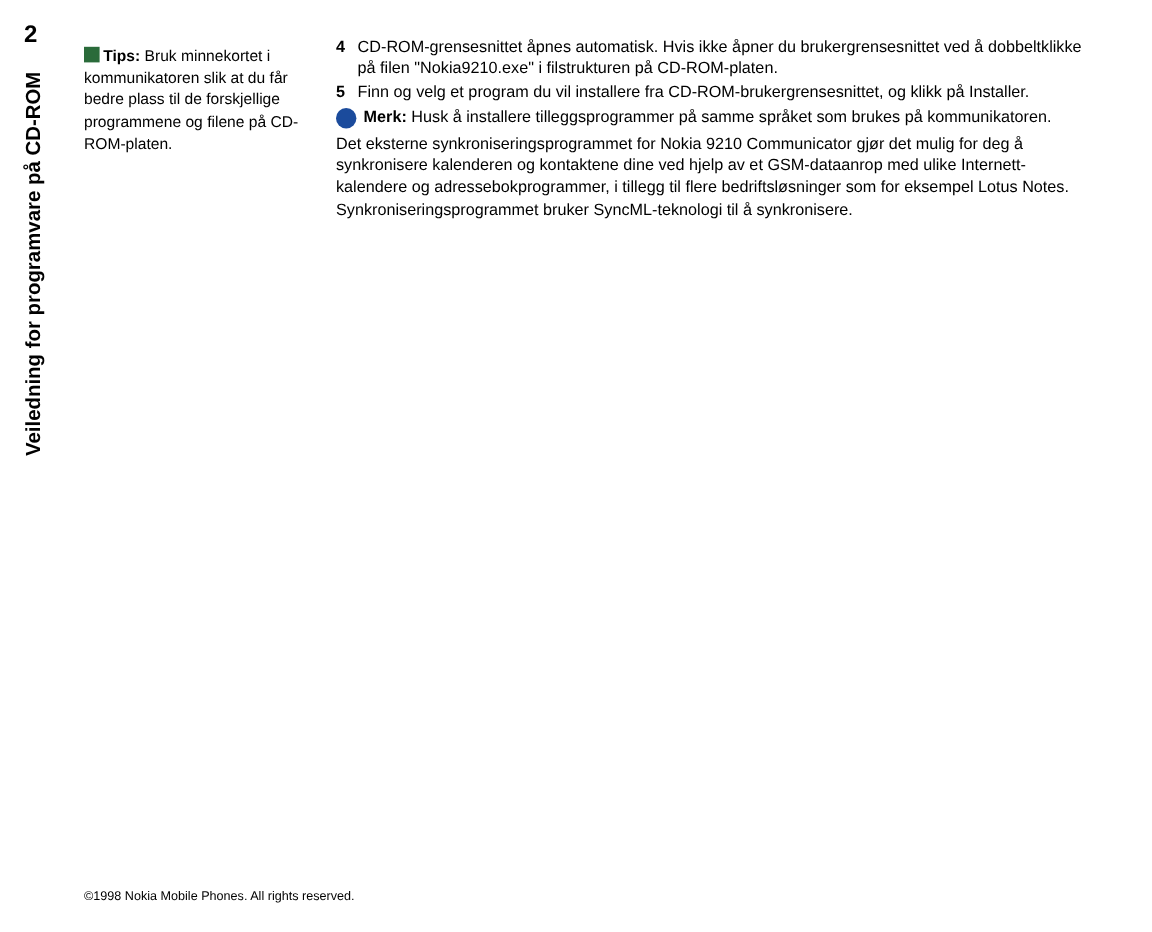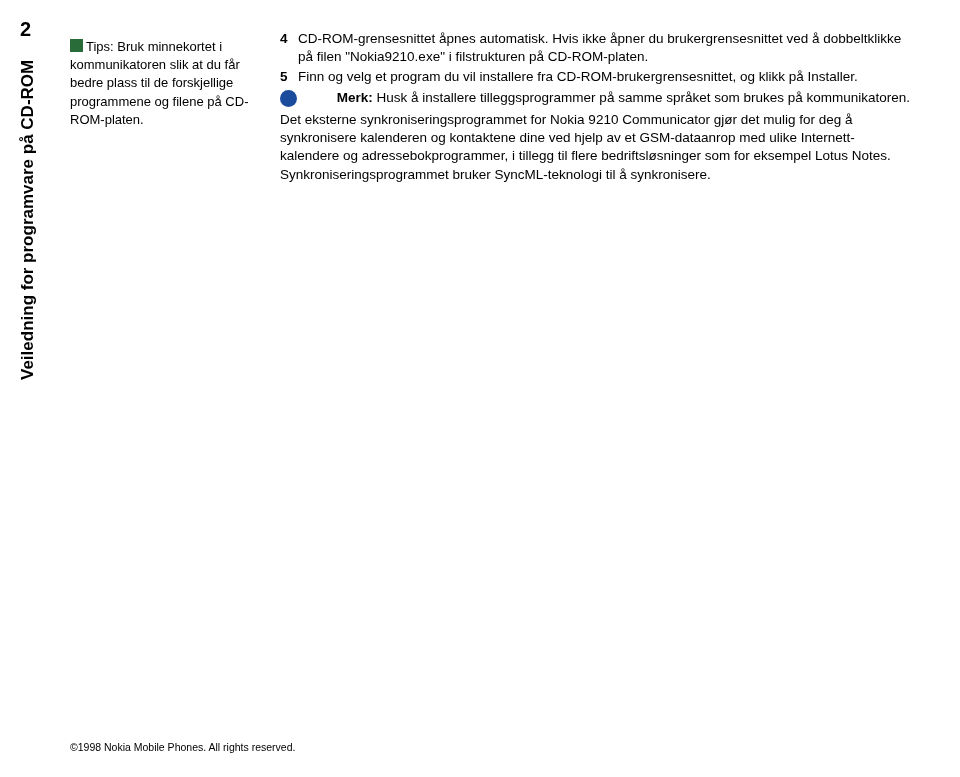--- a/index.html
+++ b/index.html
@@ -44,21 +44,21 @@
   }
   .tips-icon {
     display: inline-block;
     width: 13px;
     height: 13px;
     background: #2a6b3a;
     vertical-align: text-top;
     margin-right: 3px;
   }
   .tips-label {
-    font-weight: normal;
+    font-weight: bold;
   }
   .main {
     flex: 1;
     font-size: 13.5px;
     line-height: 1.35;
   }
   .intro-block {
     margin-bottom: 6px;
   }
   .list-row {
@@ -81,21 +81,20 @@
     width: 17px;
     height: 17px;
     border-radius: 50%;
     background: #1b4b9c;
     flex-shrink: 0;
     margin-right: 6px;
     margin-top: 1px;
   }
   .note-body {
     flex: 1;
-    text-align: right;
   }
   .note-label {
     font-weight: bold;
   }
   .section-title {
     font-size: 30px;
     font-weight: normal;
     margin: 14px 0 10px 0;
     letter-spacing: -0.5px;
   }

